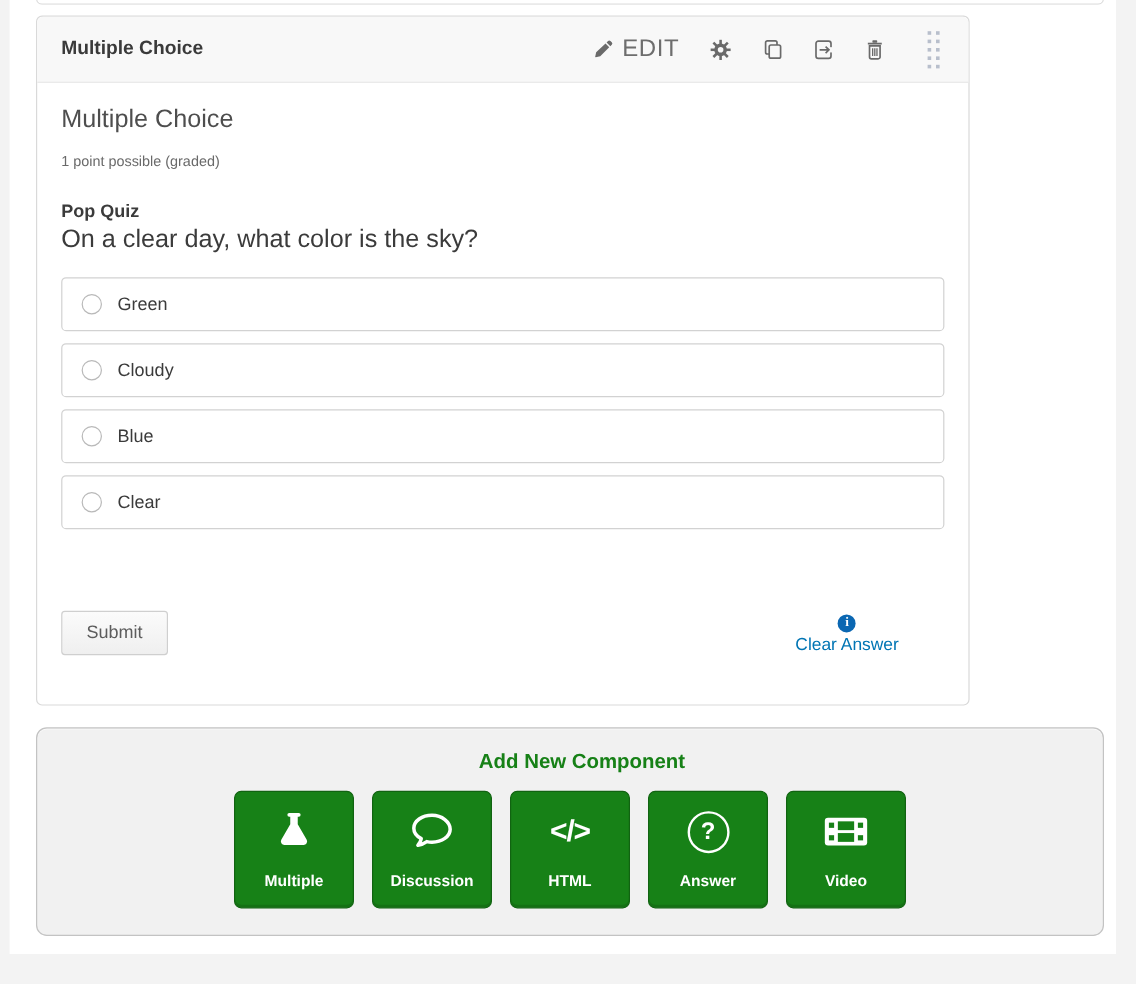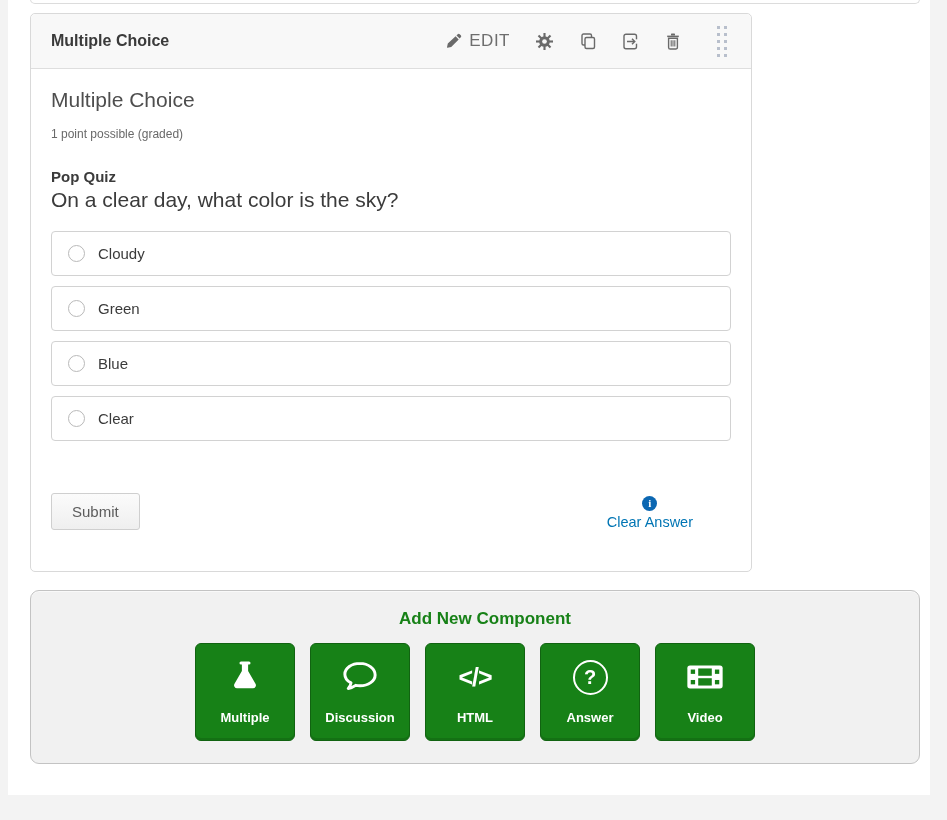--- a/index.html
+++ b/index.html
@@ -24,21 +24,21 @@
     margin-top: -2px;
     border: 1px solid #dcdcdc;
     border-top: none;
     border-radius: 0 0 5px 5px;
     background: #fff;
   }
 
   
   .component-card {
     margin: 9px 0 0 22px;
-    width: 722px;
+    width: 778px;
     border: 1px solid #d9d9d9;
     border-radius: 5px;
     background: #fff;
   }
   .card-header {
     display: flex;
     align-items: center;
     height: 55px;
     background: #f8f8f8;
     border-bottom: 1px solid #dedede;
@@ -54,21 +54,21 @@
   }
   .action-btn {
     display: flex;
     align-items: center;
     gap: 7px;
     background: none; border: none;
     cursor: pointer;
     color: #6e6e6e;
     font-family: inherit;
   }
-  .edit-label { font-size: 17px; color: #6e6e6e; letter-spacing: 0.5px; }
+  .edit-label { font-size: 20px; color: #6e6e6e; letter-spacing: 0.5px; }
   .action-btn svg { display: block; }
   .drag-handle {
     display: grid;
     grid-template-columns: repeat(2, 3px);
     grid-template-rows: repeat(5, 3px);
     gap: 4px;
     padding: 6px 14px 6px 10px;
     cursor: grab;
   }
   .drag-handle i { background: #b8bfcc; width: 3px; height: 3px; }
@@ -94,21 +94,21 @@
   .radio-circle {
     width: 17px; height: 17px;
     border: 1px solid #b9b9b9;
     border-radius: 50%;
     background: #fff;
     flex: 0 0 auto;
   }
   .choice-label { font-size: 15px; color: #3b3b3b; }
 
   .problem-actions {
-    margin-top: 52px;
+    margin-top: 68px;
     display: flex;
     justify-content: space-between;
     align-items: flex-start;
   }
   .submit-button {
     font-family: inherit;
     font-size: 15px;
     color: #5c5c5c;
     background: linear-gradient(#fbfbfb, #efefef);
     border: 1px solid #cfcfcf;
@@ -278,25 +278,25 @@
     </header>
 
     <div class="card-body">
       <h2 class="problem-title">Multiple Choice</h2>
       <div class="points-text">1 point possible (graded)</div>
       <div class="question-title">Pop Quiz</div>
       <div class="question-text">On a clear day, what color is the sky?</div>
 
       <div class="choice-row">
         <span class="radio-circle"></span>
-        <span class="choice-label">Cloudy</span>
+        <span class="choice-label">Green</span>
       </div>
       <div class="choice-row">
         <span class="radio-circle"></span>
-        <span class="choice-label">Green</span>
+        <span class="choice-label">Cloudy</span>
       </div>
       <div class="choice-row">
         <span class="radio-circle"></span>
         <span class="choice-label">Blue</span>
       </div>
       <div class="choice-row">
         <span class="radio-circle"></span>
         <span class="choice-label">Clear</span>
       </div>
 

